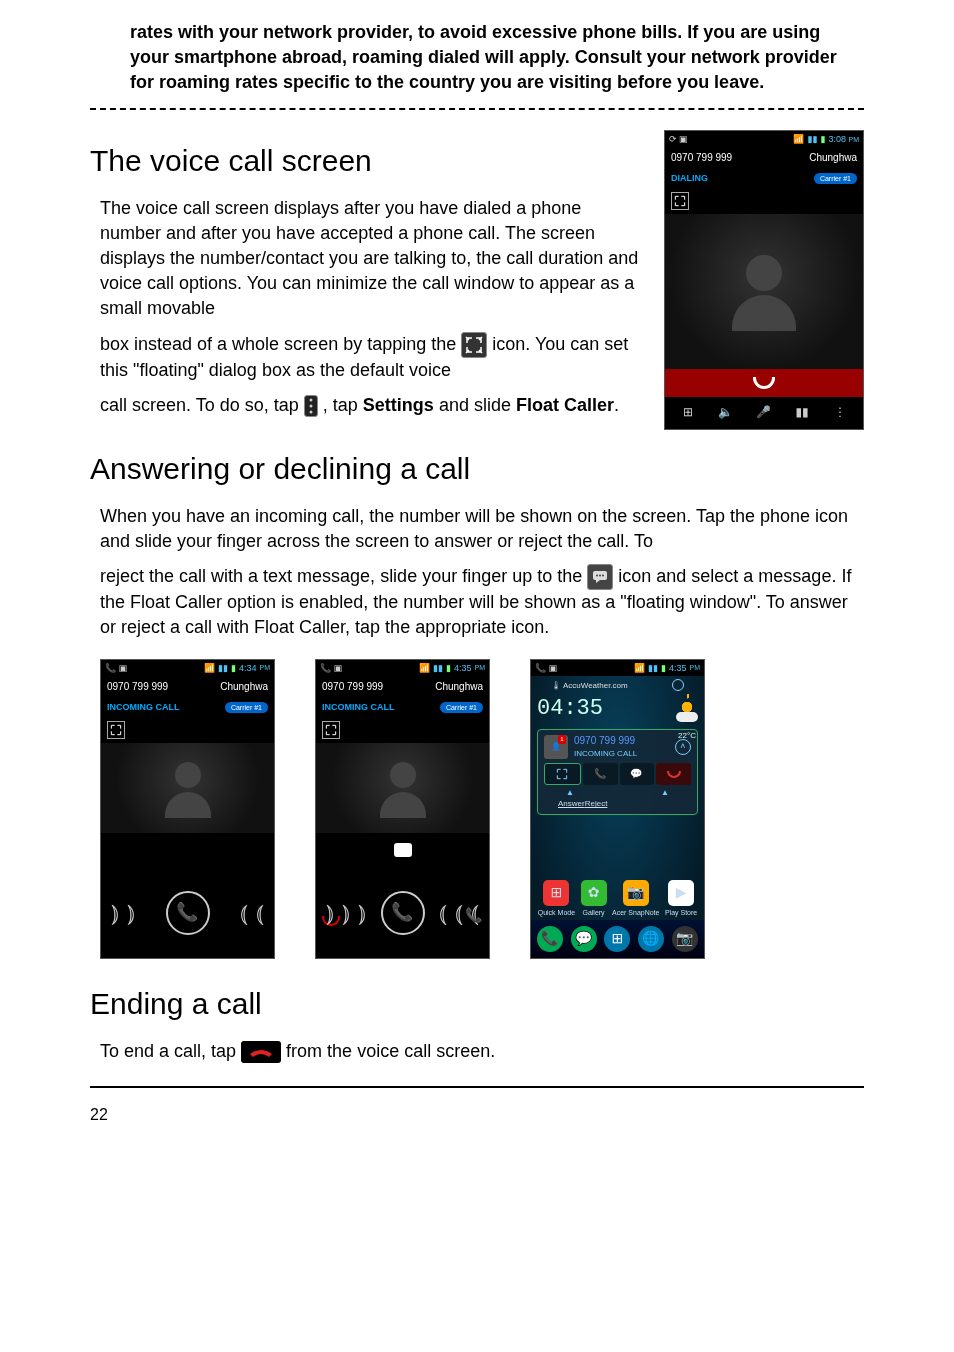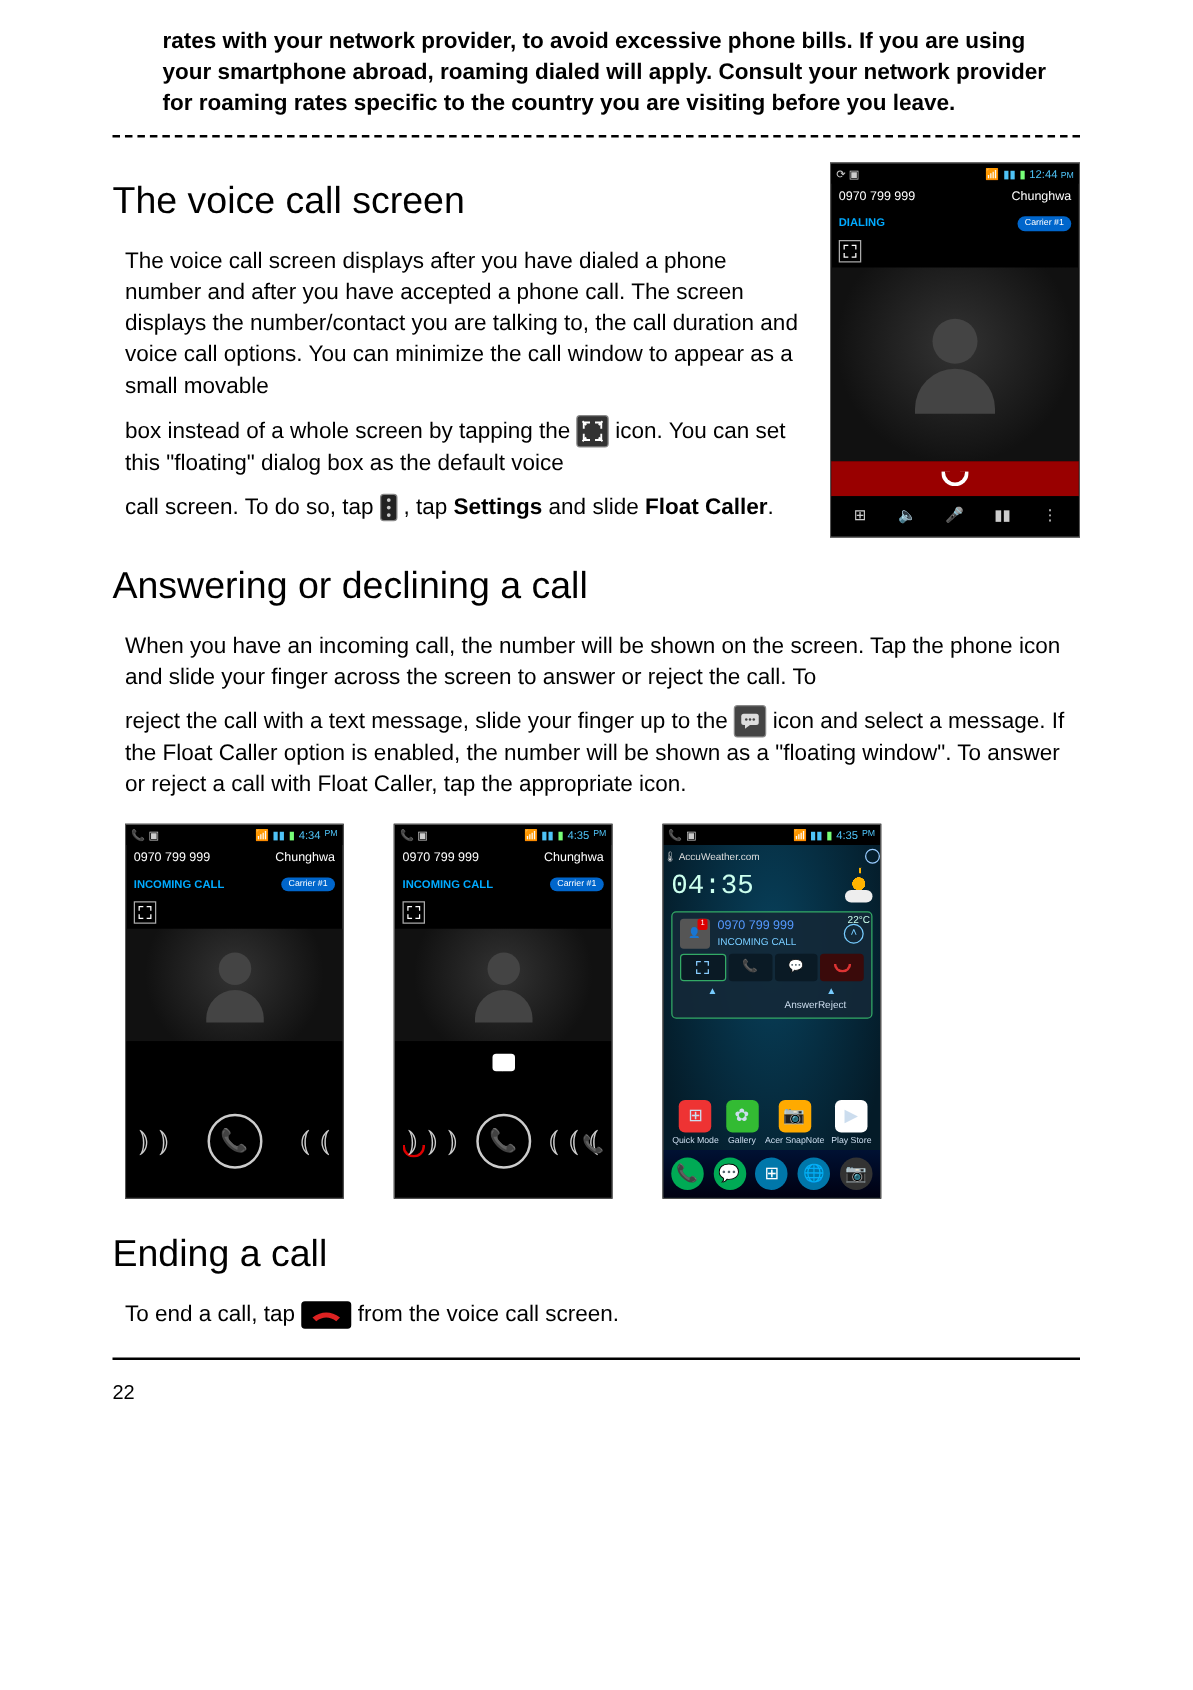--- a/index.html
+++ b/index.html
@@ -55,42 +55,42 @@
   .paren.l1{left:10px;} .paren.l2{left:26px;}
   .paren.r1{right:10px;} .paren.r2{right:26px;}
   .msg-icon-mid { height:36px; display:flex; align-items:center; justify-content:center; background:#000;}
   .msg-icon-mid .m { width:18px; height:14px; background:#fff; border-radius:3px; position:relative;}
   .msg-icon-mid .m::after{content:''; position:absolute; bottom:-4px; left:4px; border:4px solid transparent; border-top-color:#fff;}
   .slide-extras { position:relative; }
   .slide-extras .hang-left { position:absolute; left:6px; bottom:32px; width:18px; height:10px; border:2px solid #d00; border-bottom:none; border-radius:10px 10px 0 0; transform:rotate(180deg);}
   .slide-extras .ans-right { position:absolute; right:6px; bottom:32px; color:#0c0; font-size:14px;}
   
   .home { background: radial-gradient(ellipse at 50% 30%, #08415c 0%, #041b28 80%); flex:1; display:flex; flex-direction:column; position:relative;}
-  .accu { display:flex; justify-content:space-between; align-items:flex-end; padding:3px 0; font-size:8px; color:#ddd;}
+  .accu { display:flex; justify-content:space-between; align-items:flex-end; padding:3px 20px; font-size:8px; color:#ddd;}
   .bigtime { font-family: 'Courier New', monospace; font-size:22px; color:#cfe; padding:0 6px;}
   .weather { position:absolute; right:6px; top:22px; display:flex; flex-direction:column; align-items:center; gap:2px;}
   .weather .sun{ width:18px;height:18px;background:radial-gradient(circle,#ffb300 40%,transparent 42%); position:relative;}
   .weather .sun::before{content:'';position:absolute; inset:-4px; background:conic-gradient(#ffb300 0 10deg, transparent 10deg 45deg); -webkit-mask:radial-gradient(circle, transparent 8px, #000 9px);}
   .weather .cloud{width:22px;height:10px;background:#eee;border-radius:6px; position:relative; top:-6px;}
   .gear {width:12px;height:12px; border:1px solid #9cf; border-radius:50%; position:relative;}
   .float-box { margin:4px 6px; background: rgba(20,40,55,.9); border:1px solid #3a6; border-radius:4px; padding:4px 6px;}
   .float-top{ display:flex; align-items:center; gap:6px;}
   .float-top .av{width:24px;height:24px;background:#555;border-radius:3px; display:flex;align-items:center;justify-content:center; font-size:8px; color:#fff;}
   .float-top .num{ color:#59f; font-size:10px;}
   .float-top .state{ color:#7cf; font-size:8px;}
   .circ-btn{width:16px;height:16px;border:1px solid #7cf;border-radius:50%; margin-left:auto; display:flex;align-items:center;justify-content:center;color:#7cf;font-size:9px;}
   .float-actions{ display:flex; margin-top:4px; gap:2px;}
   .fa-btn{ flex:1; height:22px; display:flex; align-items:center; justify-content:center; border-radius:3px;}
   .fa-exp{ background:#0a1a25; border:1px solid #3a6;}
   .fa-ans{ background:#0a1a25; color:#0c0;}
   .fa-msg{ background:#0a1a25; color:#fff;}
   .fa-hang{ background:#3a0a0a; color:#d33;}
   .arrow-row{display:flex; justify-content:space-between; padding:0 22px; margin-top:2px;}
   .arrow-row span{color:#7cf; font-size:8px;}
-  .lbl-row{ display:flex; justify-content:flex-end; padding:0 14px; font-size:8px; color:#cde;}
+  .lbl-row{ display:flex; justify-content:flex-start; padding:0 14px; font-size:8px; color:#cde;text-decoration:underline;}
   .home-apps{ margin-top:auto; padding:6px 4px 2px; display:flex; justify-content:space-around;}
   .app{ display:flex; flex-direction:column; align-items:center; gap:2px; font-size:7px; color:#cde;}
   .app .ic{width:26px;height:26px;border-radius:5px; display:flex;align-items:center;justify-content:center; font-size:14px;}
   .dock{ background: linear-gradient(#013,#001); display:flex; justify-content:space-around; padding:6px 2px;}
   .dock .dic{width:26px;height:26px;border-radius:50%; display:flex;align-items:center;justify-content:center; font-size:14px;}
   .svg-minimize{ stroke:#fff; stroke-width:1.5; fill:none;}
   .page-footer{ border-top:2px solid #000; margin-top:22px; padding-top:16px; font-size:16px;}
 </style>
 </head>
 <body>
@@ -132,21 +132,21 @@
     </p>
   </div>
 
   <div class="phone phone-large">
     <div class="status-bar">
       <span style="color:#ccc;">⟳ ▣</span>
       <span class="right">
         <span>📶</span>
         <span>▮▮</span>
         <span style="color:#7f7;">▮</span>
-        <span class="time"><span>12:44</span> <span style="font-size:7px;">PM</span></span>
+        <span class="time"><span>3:08</span> <span style="font-size:7px;">PM</span></span>
       </span>
     </div>
     <div class="info-row">
       <span>0970 799 999</span>
       <span>Chunghwa</span>
     </div>
     <div class="call-state">
       <span class="label">DIALING</span>
       <span class="carrier-badge">Carrier #1</span>
     </div>

